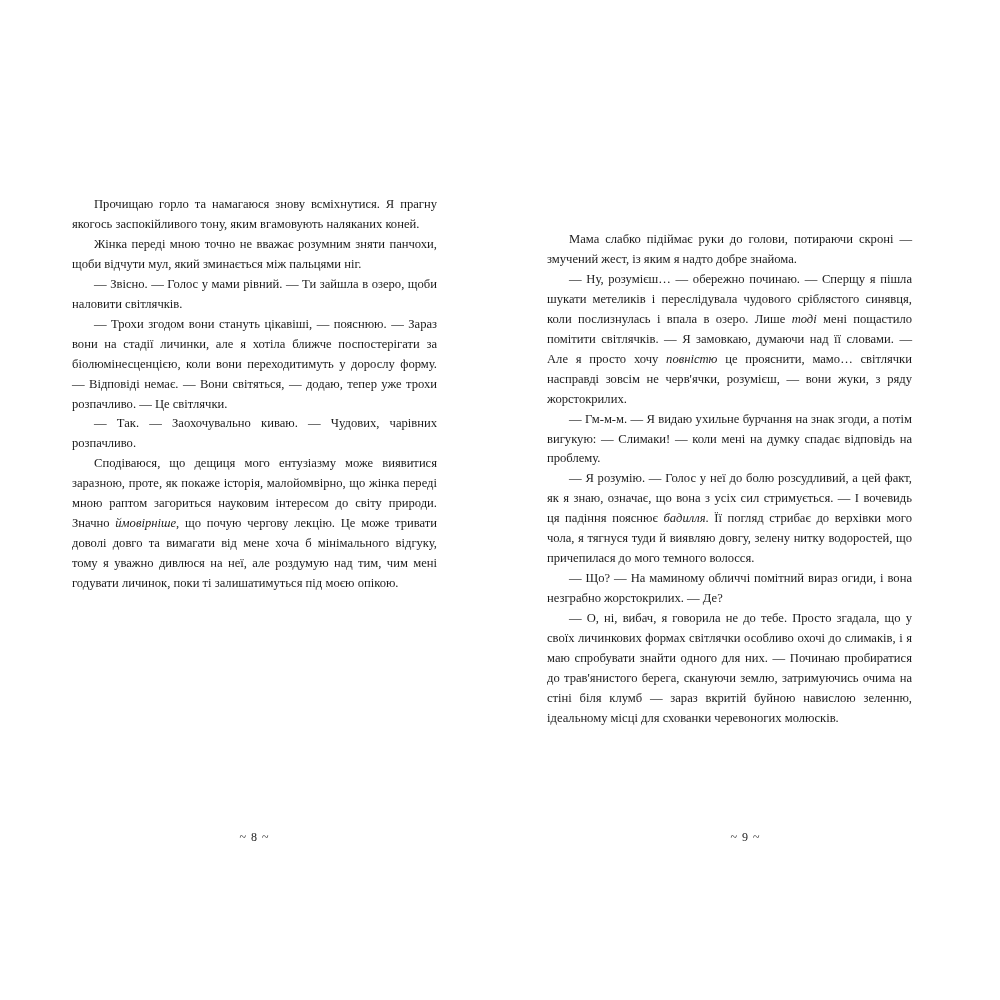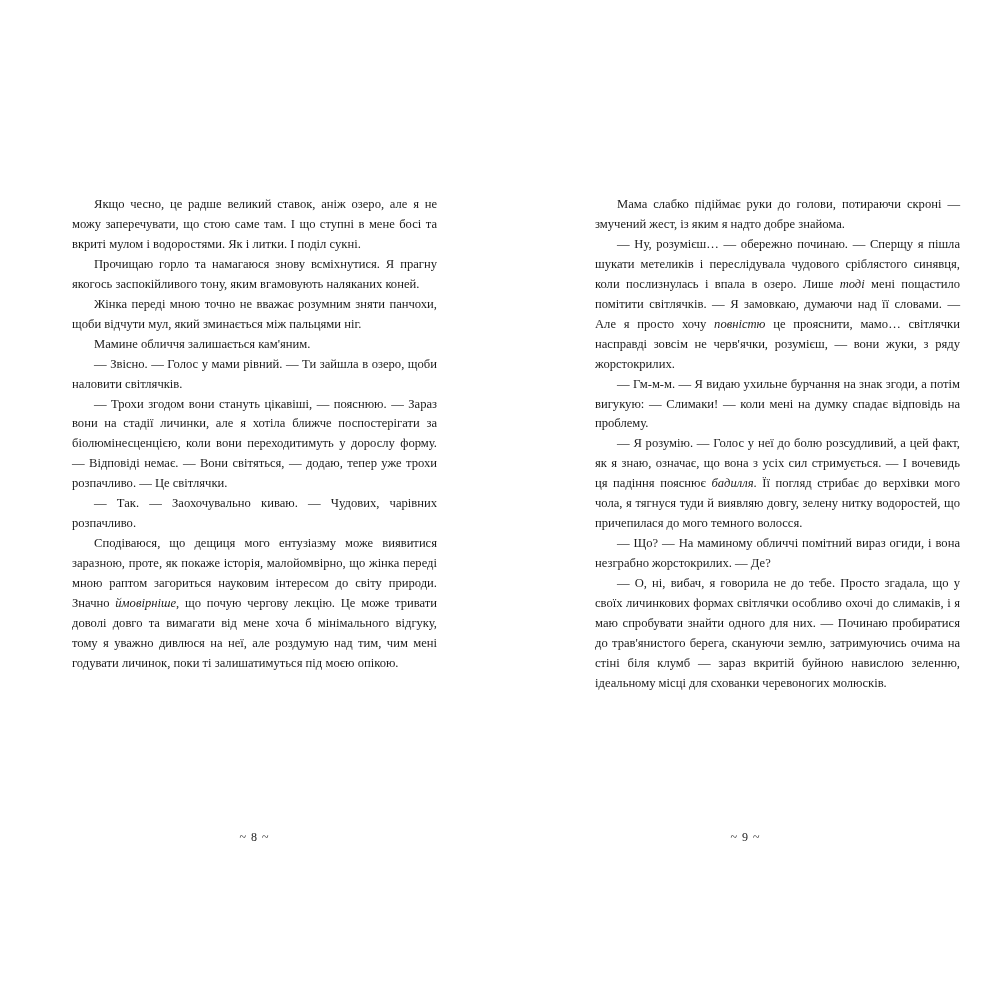--- a/index.html
+++ b/index.html
@@ -25,21 +25,22 @@
   .page {
     position: absolute;
     top: 195px;
     width: 365px;
     height: 650px;
   }
   .page-left {
     left: 72px;
   }
   .page-right {
-    left: 595px;
+    left: 547px;
+    margin-top: 35px;
   }
   .page-body {
     font-size: 12.6px;
     line-height: 1.585;
     text-align: justify;
     text-justify: inter-word;
     hyphens: none;
     color: #1b1b1b;
   }
   .para {
@@ -64,24 +65,22 @@
   .folio-left { left: 72px; }
   .folio-right { left: 563px; }
 </style>
 </head>
 <body>
 
 <div class="book-spread">
 
   <div class="page page-left">
     <div class="page-body">
-      <p class="para">Якщо чесно, це радше великий ставок, аніж озеро, але я не можу заперечувати, що стою саме там. І що ступні в мене босі та вкриті мулом і водоростями. Як і литки. І поділ сукні.</p>
       <p class="para">Прочищаю горло та намагаюся знову всміхнутися. Я прагну якогось заспокійливого тону, яким вгамовують наляканих коней.</p>
       <p class="para">Жінка переді мною точно не вважає розумним зняти панчохи, щоби відчути мул, який зминається між пальцями ніг.</p>
-      <p class="para">Мамине обличчя залишається кам'яним.</p>
       <p class="para dash">— Звісно. — Голос у мами рівний. — Ти зайшла в озеро, щоби наловити світлячків.</p>
       <p class="para dash">— Трохи згодом вони стануть цікавіші, — пояснюю. — Зараз вони на стадії личинки, але я хотіла ближче поспостерігати за біолюмінесценцією, коли вони переходитимуть у дорослу форму. — Відповіді немає. — Вони світяться, — додаю, тепер уже трохи розпачливо. — Це світлячки.</p>
       <p class="para dash">— Так. — Заохочувально киваю. — Чудових, чарівних розпачливо.</p>
       <p class="para">Сподіваюся, що дещиця мого ентузіазму може виявитися заразною, проте, як покаже історія, малойомвірно, що жінка переді мною раптом загориться науковим інтересом до світу природи. Значно <span class="italic">ймовірніше</span>, що почую чергову лекцію. Це може тривати доволі довго та вимагати від мене хоча б мінімального відгуку, тому я уважно дивлюся на неї, але роздумую над тим, чим мені годувати личинок, поки ті залишатимуться під моєю опікою.</p>
     </div>
   </div>
 
   <div class="folio folio-left">~ 8 ~</div>
 
   <div class="page page-right">

